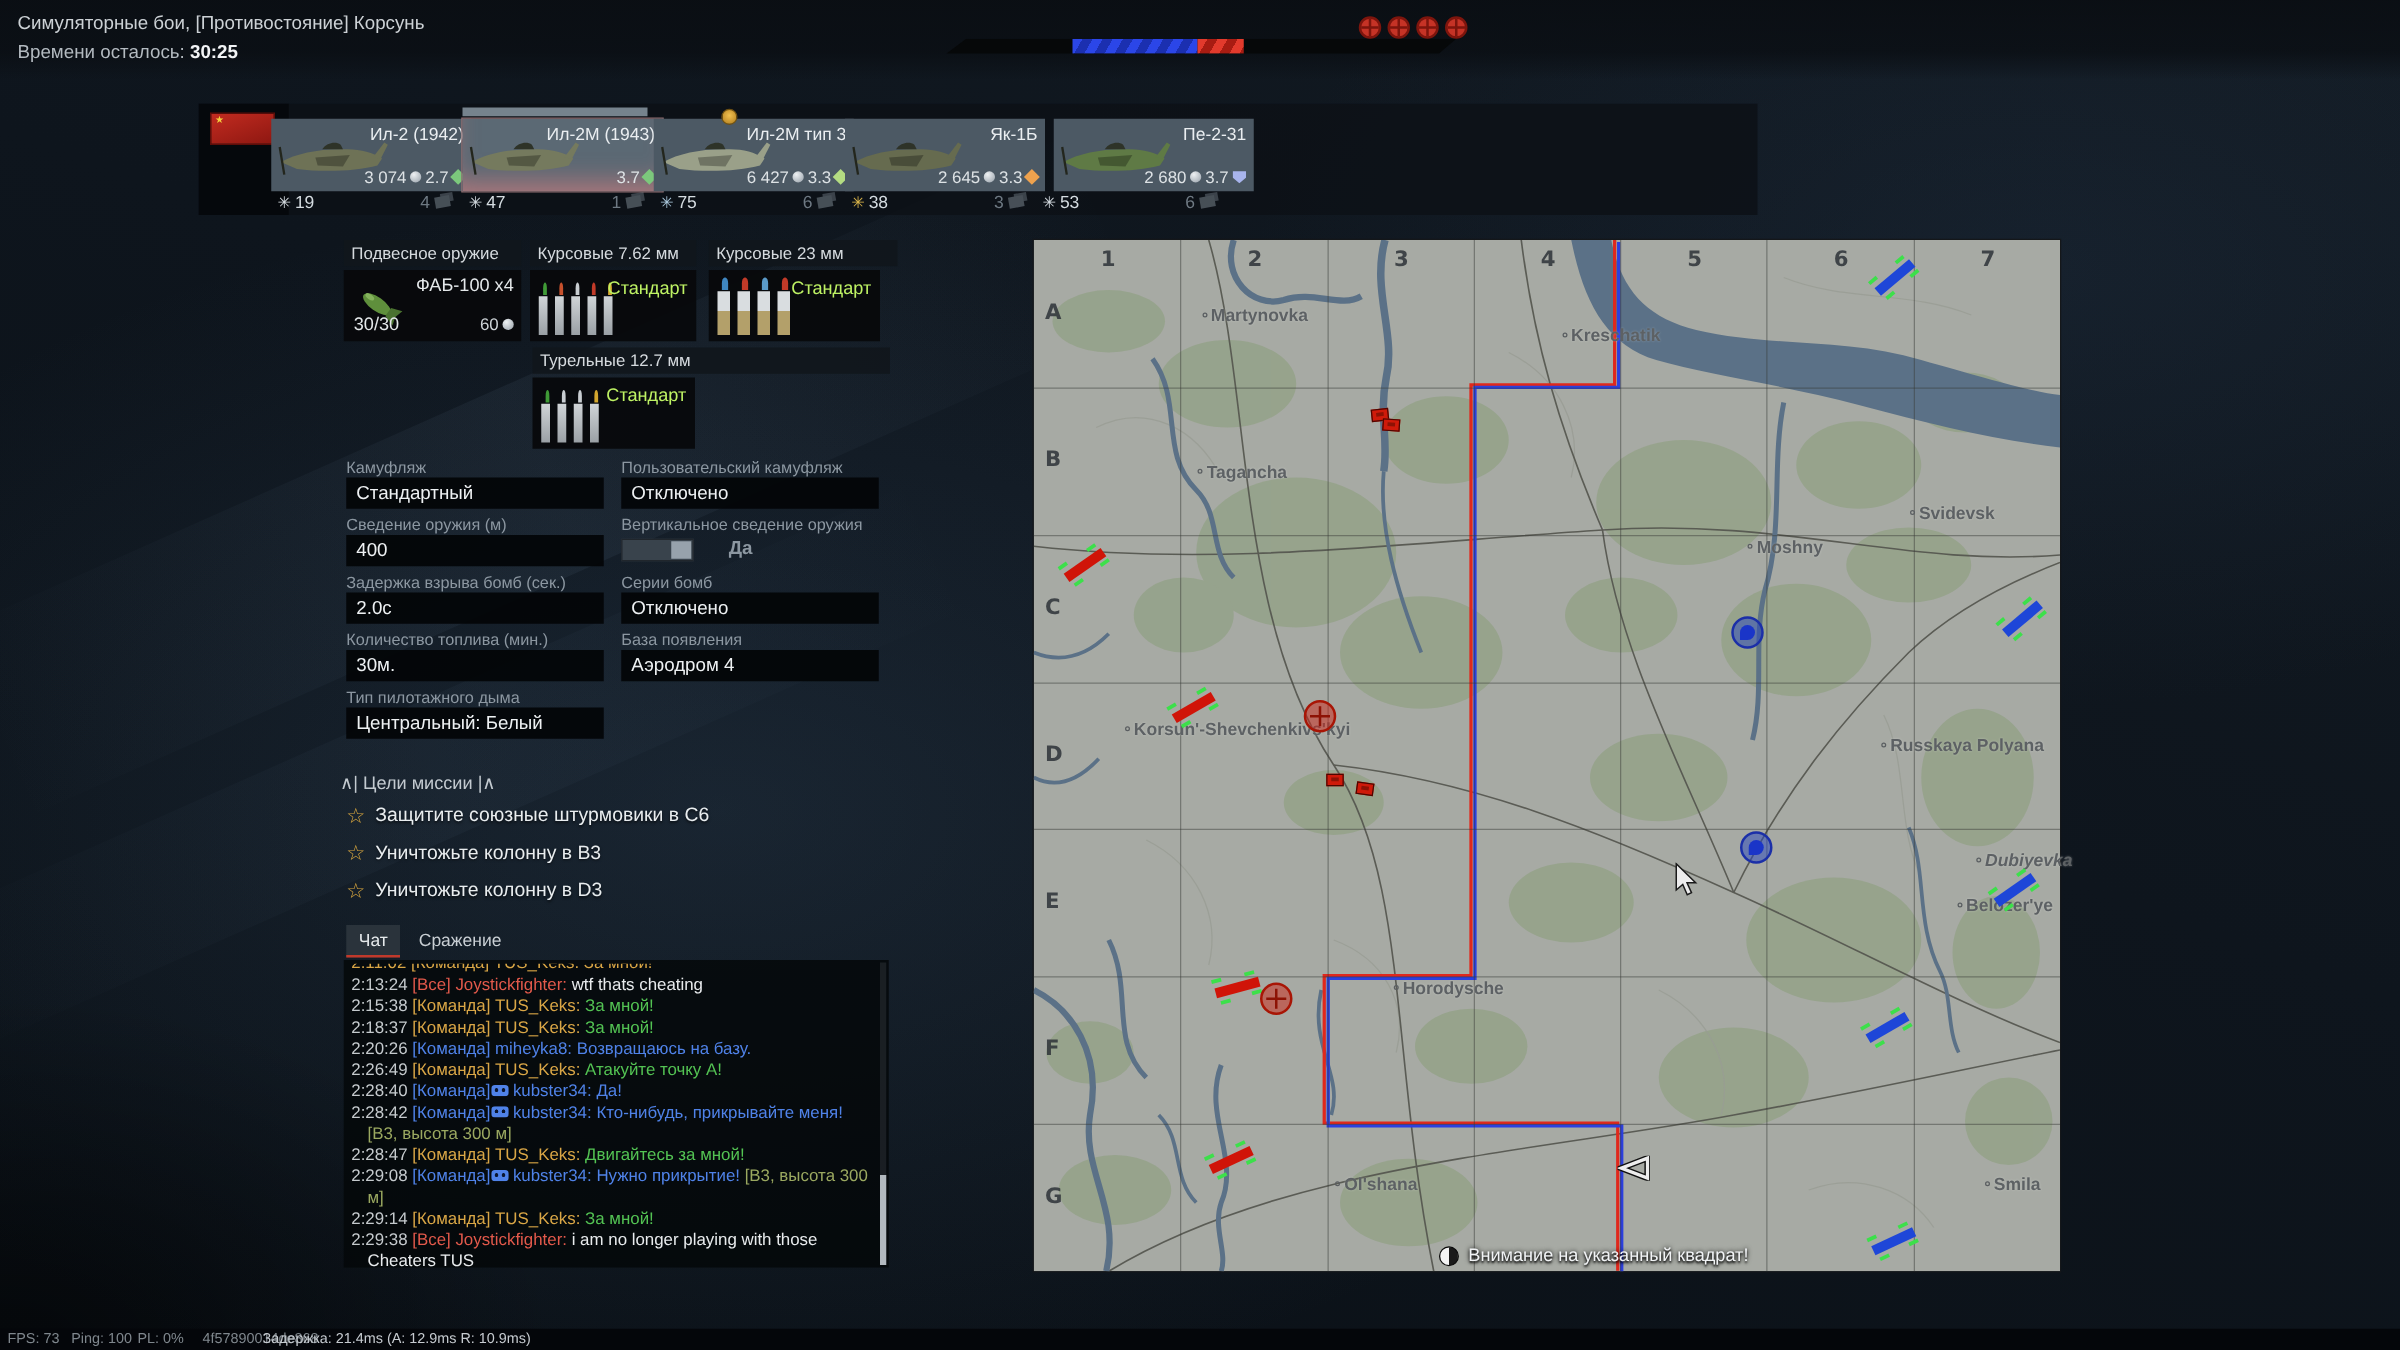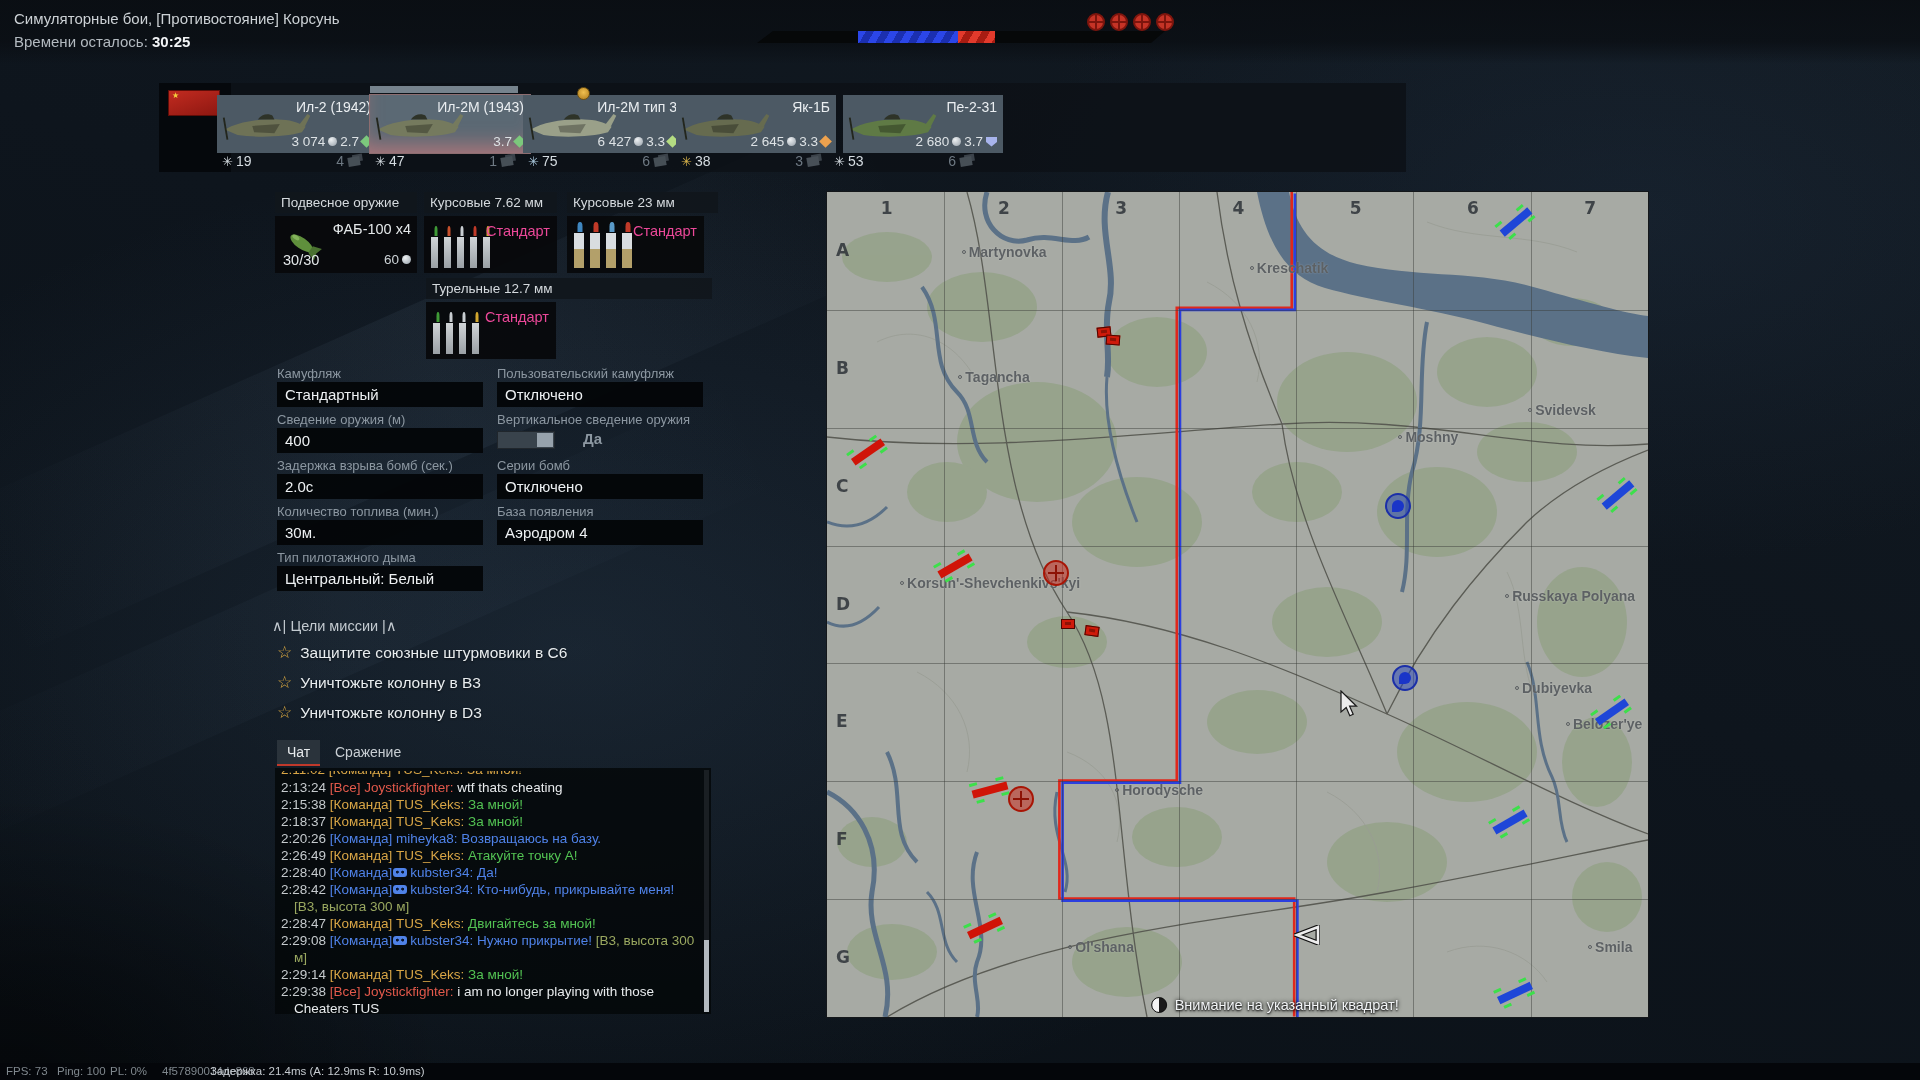--- a/index.html
+++ b/index.html
@@ -56,21 +56,21 @@
   .ac-foot { position:absolute; top:70px; width:148px; height:19px; font-size:14px; }
   .ac-sp { position:absolute; left:5px; top:0; display:flex; gap:3px; align-items:center; color:#d5dce1; }
   .spawn-ic { font-size:13px; }
   .ac-cr { position:absolute; right:5px; top:0; display:flex; gap:4px; align-items:center; color:#6e7983; }
   .crate { display:inline-block; width:12px; height:9px; background:#77828b; opacity:.55; transform:rotate(-10deg);
            box-shadow:4px -3px 0 -1px rgba(119,130,139,.8); }
 
   
   .wh { position:absolute; height:21px; background:rgba(17,22,28,.9); color:#d5dade; font-size:13.5px; line-height:21px; padding-left:6px; }
   .wc { position:absolute; height:57px; background:rgba(7,9,11,.93); cursor:pointer; }
-  .wc .wlabel { position:absolute; top:7px; right:7px; font-size:14.5px; color:#ec4899; }
+  .wc .wlabel { position:absolute; top:7px; right:7px; font-size:14.5px; color:#bef264; }
   .wc .wtitle { position:absolute; top:5px; right:6px; font-size:14.5px; color:#e4e8ea; }
   .wc .wcount { position:absolute; bottom:5px; left:8px; font-size:14.5px; color:#e4e8ea; }
   .wc .wcost  { position:absolute; bottom:6px; right:6px; display:flex; align-items:center; gap:3px; font-size:13.5px; color:#cdd3d7; }
   .bullets { position:absolute; left:7px; bottom:5px; display:flex; gap:4px; align-items:flex-end; }
   .blt { position:relative; }
   .blt .tip { position:absolute; top:0; left:50%; transform:translateX(-50%); border-radius:45% 45% 0 0; }
   .blt .body { position:absolute; bottom:0; left:0; }
 
   
   .fld-label { position:absolute; font-size:13px; color:#8c97a1; }
@@ -576,21 +576,21 @@
           <span class="nm">Svidevsk</span>
         </div>
         <div class="town" style="left: 73.069px; top: 391.05px; justify-content: center;">
           <span class="dot"></span>
           <span class="nm">Korsun'-Shevchenkivs'kyi</span>
         </div>
         <div class="town" style="left: 678.146px; top: 404.25px;">
           <span class="dot"></span>
           <span class="nm">Russkaya Polyana</span>
         </div>
-        <div class="town" style="left: 688px; top: 495.825px;">
+        <div class="town" style="left: 754px; top: 495.825px; font-style: italic;">
           <span class="dot"></span>
           <span class="nm">Dubiyevka</span>
         </div>
         <div class="town" style="left: 738.9px; top: 532.125px;">
           <span class="dot"></span>
           <span class="nm">Belozer'ye</span>
         </div>
         <div class="town" style="left: 288.171px; top: 598.125px;">
           <span class="dot"></span>
           <span class="nm">Horodysche</span>

